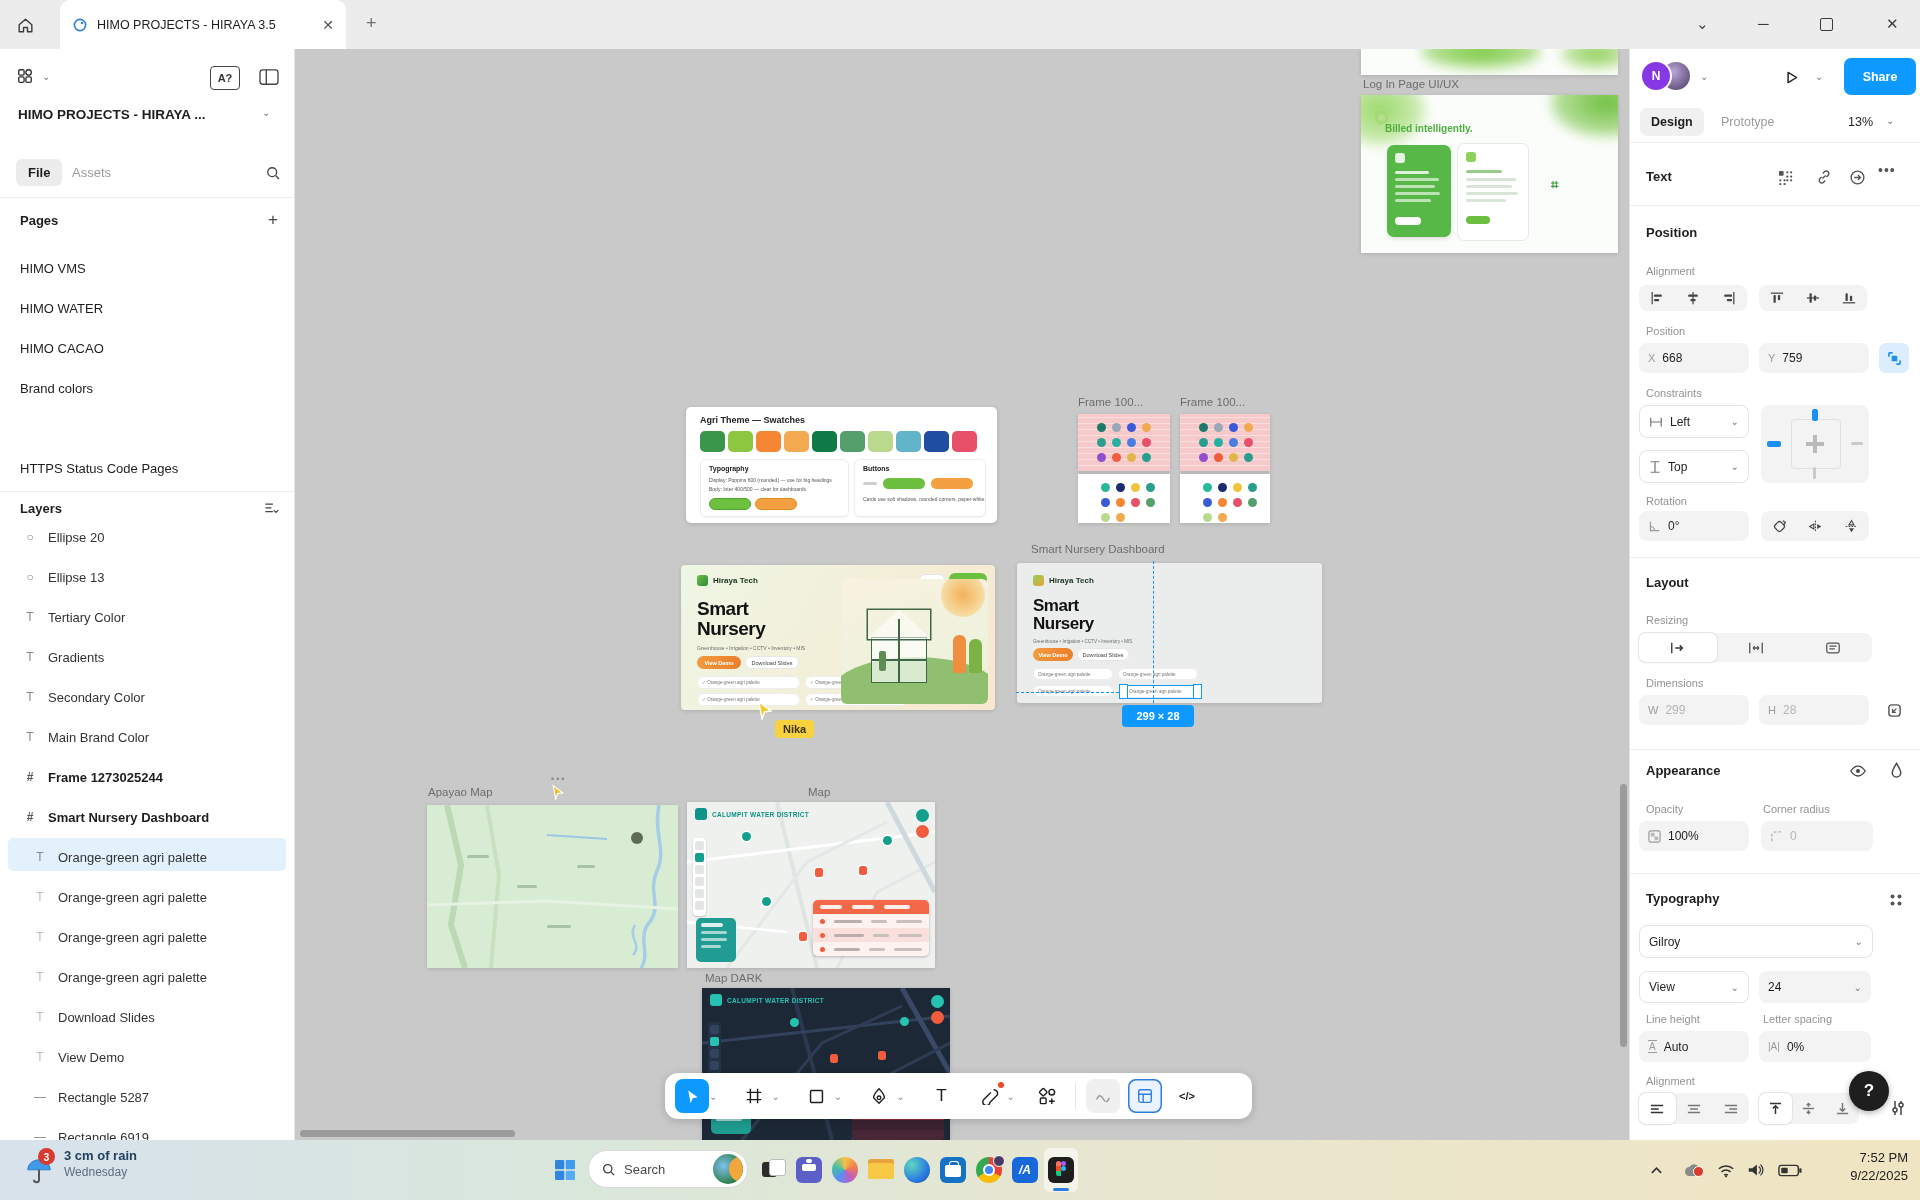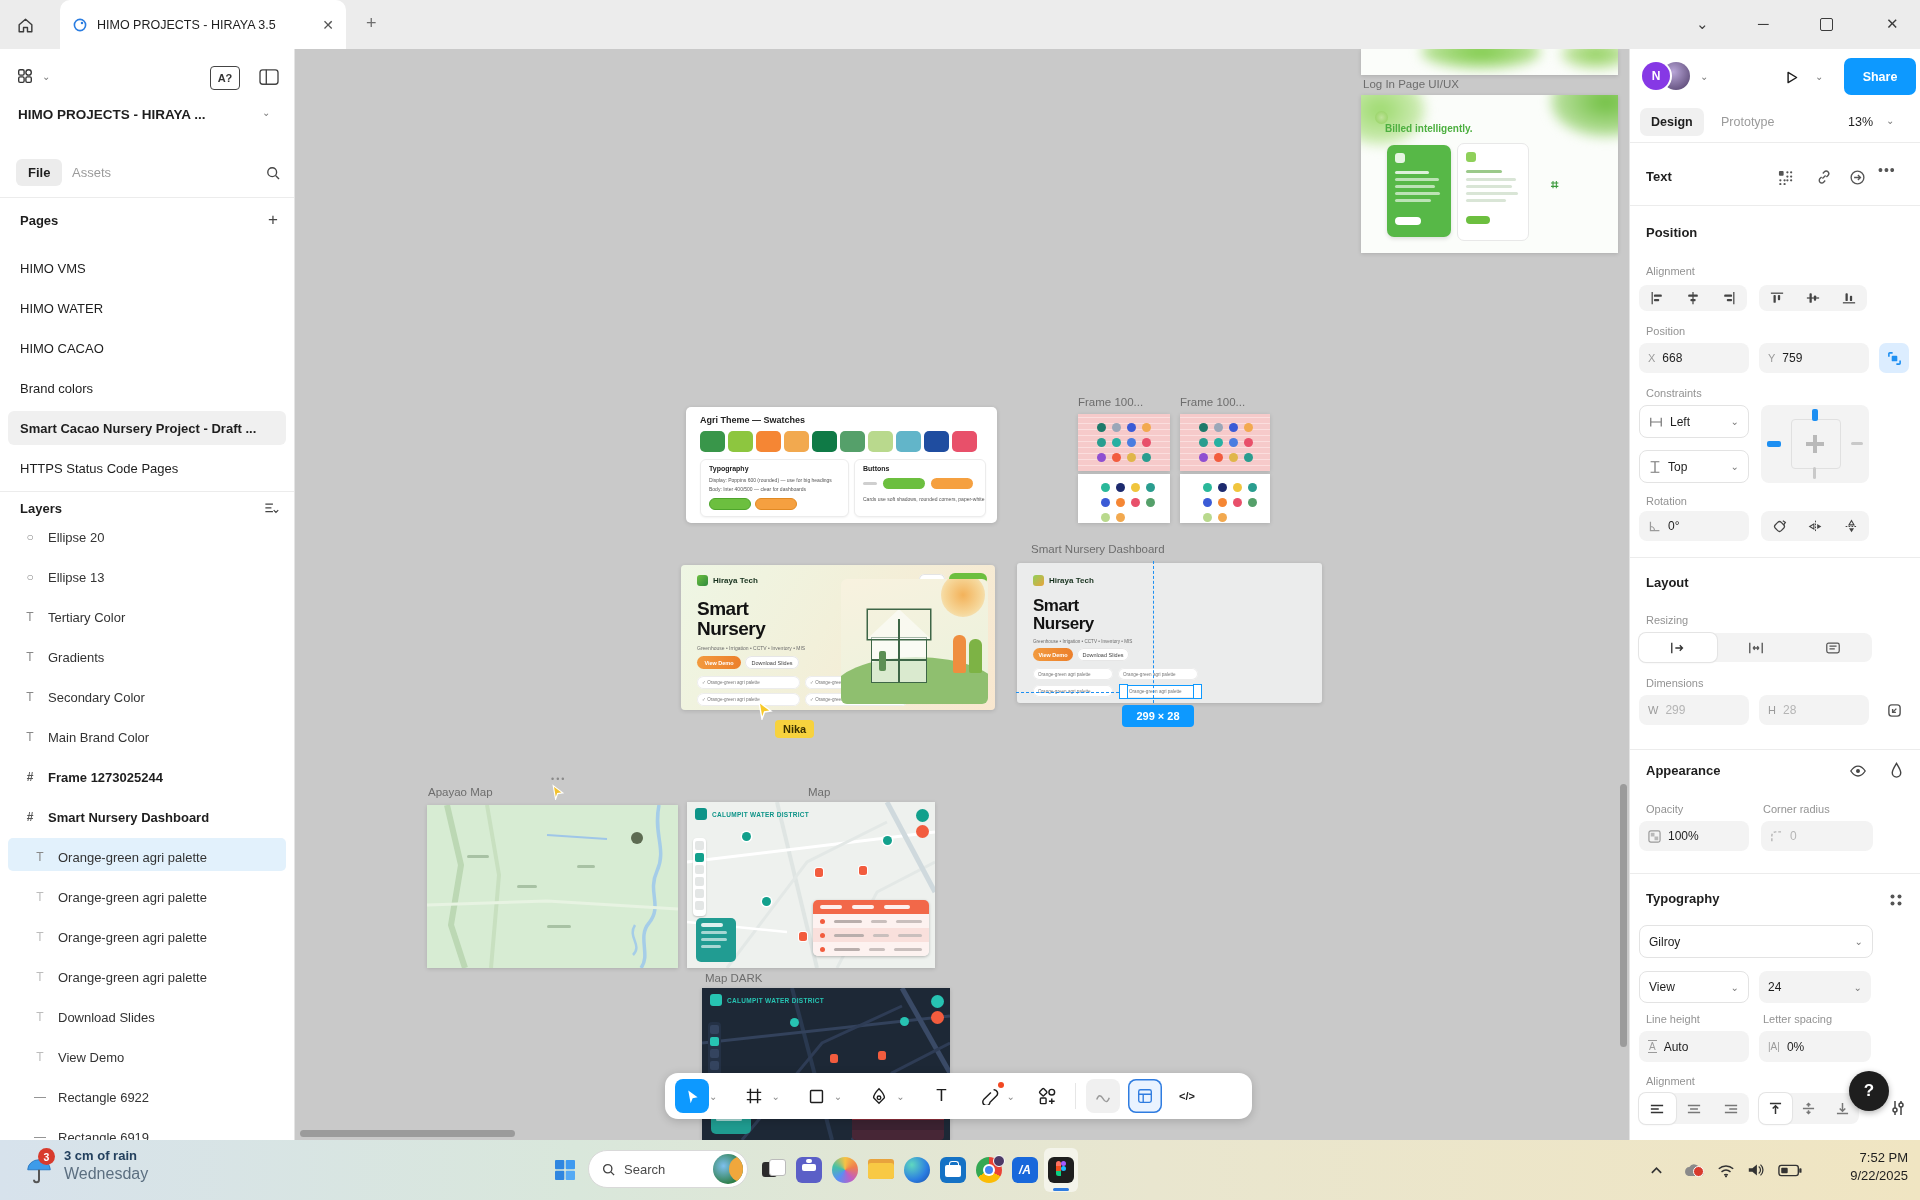--- a/index.html
+++ b/index.html
@@ -497,21 +497,20 @@
     </div>
     <div class="a hr" style="top:148px;"></div>
 
     <div class="a sect" style="left:20px;top:164px;">Pages</div>
     <div class="a icb" style="left:262px;top:160px;width:22px;height:22px;font-size:17px;color:#444;">+</div>
 
     <div class="a prow" style="top:202px;">HIMO VMS</div>
     <div class="a prow" style="top:242px;">HIMO WATER</div>
     <div class="a prow" style="top:282px;">HIMO CACAO</div>
     <div class="a prow" style="top:322px;">Brand colors</div>
-    <div class="a prow sel" style="top:362px;">Smart Cacao Nursery Project - Draft ...</div>
     <div class="a prow" style="top:402px;">HTTPS Status Code Pages</div>
     <div class="a hr" style="top:442px;"></div>
 
     <div class="a sect" style="left:20px;top:452px;">Layers</div>
     <div class="a icb" style="left:260px;top:450px;width:24px;height:20px;">
       <svg width="18" height="16" viewBox="0 0 20 18" fill="none" stroke="#444" stroke-width="1.6">
           <path d="M3 4h10 M3 9h8 M3 14h10 M14 12l3 3 3-3" transform="scale(0.85)"></path>
         </svg>
     </div>
 
@@ -568,21 +567,21 @@
       <div class="a lrow ind dim" style="top:475px;">
           <span class="lic">T</span>
           <span>Download Slides</span>
         </div>
       <div class="a lrow ind dim" style="top:515px;">
           <span class="lic">T</span>
           <span>View Demo</span>
         </div>
       <div class="a lrow ind" style="top:555px;">
           <span class="lic">—</span>
-          <span>Rectangle 6922</span>
+          <span>Rectangle 5287</span>
         </div>
       <div class="a lrow ind" style="top:595px;">
           <span class="lic">—</span>
           <span>Rectangle 6919</span>
         </div>
     </div>
   </div>
 
   <div class="a" id="rightpanel">
     <div class="av a" style="left:12px;top:13px;background:#8638e5;z-index:2;">
@@ -927,21 +926,21 @@
       <div style="position:relative;width:32px;height:40px;">
         <svg width="30" height="30" viewBox="0 0 24 24" style="margin-top:8px;">
           <path d="M3 11 a9 8 0 0 1 18 0 Z" fill="#3d9be9"></path>
           <path d="M3 11 a9 8 0 0 1 18 0 Z" fill="none" stroke="#2f7cc4" stroke-width=".8"></path>
           <path d="M12 11 v8 a2 2 0 0 1-4 0" stroke="#555" stroke-width="1.6" fill="none"></path>
         </svg>
         <span class="a" style="left:14px;top:0;width:17px;height:17px;border-radius:50%;background:#d83b2d;color:#fff;font-size:10.5px;font-weight:700;display:flex;align-items:center;justify-content:center;">3</span>
       </div>
       <div>
         <div style="font-size:13px;color:#23405e;font-weight:600;">3 cm of rain</div>
-        <div style="font-size:16px;color:#5c6f80;margin-top:2px;">Wednesday</div>
+        <div style="font-size:12px;color:#5c6f80;margin-top:2px;">Wednesday</div>
       </div>
     </div>
 
     <div class="a tbicon" style="left:548px;top:10px;">
       <svg width="22" height="22" viewBox="0 0 22 22">
           <rect x="1" y="1" width="9.3" height="9.3" rx="1" fill="#2f86e0"></rect>
           <rect x="11.7" y="1" width="9.3" height="9.3" rx="1" fill="#3f9af0"></rect>
           <rect x="1" y="11.7" width="9.3" height="9.3" rx="1" fill="#2f86e0"></rect>
           <rect x="11.7" y="11.7" width="9.3" height="9.3" rx="1" fill="#55aaf5"></rect>
         </svg>

